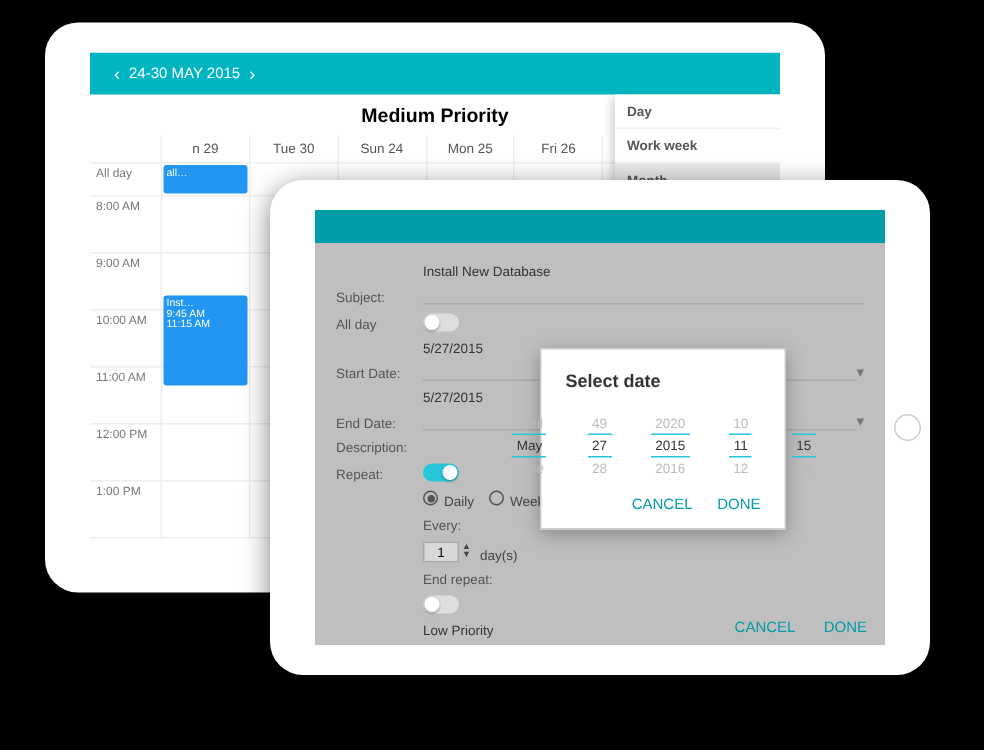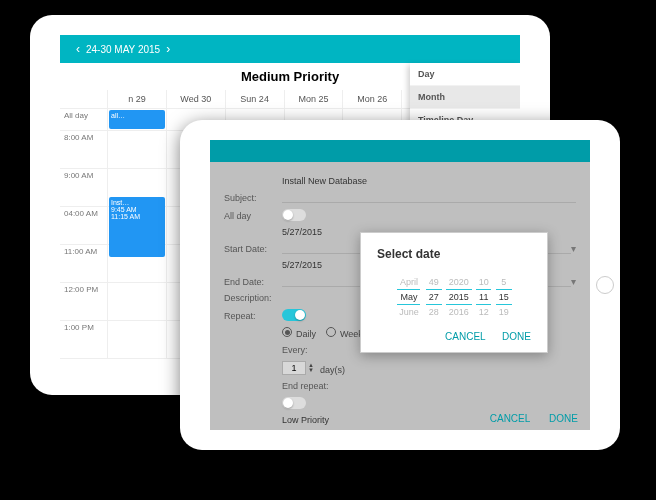--- a/index.html
+++ b/index.html
@@ -41,23 +41,23 @@
   .toggle.on .knob { left: 13px; }
   .radio { width: 10px; height: 10px; border: 1px solid #555; border-radius: 50%; display: inline-block; margin-right: 4px; position: relative; }
   .radio.sel::after { content: ''; width: 5px; height: 5px; background: #555; border-radius: 50%; position: absolute; top: 1.5px; left: 1.5px; }
   .spinner { display: inline-flex; align-items: center; }
   .spinner input { width: 24px; border: 1px solid #aaa; background: #d8d8d8; text-align: center; font-size: 9px; padding: 1px; }
   .spinner .arrows { display: flex; flex-direction: column; font-size: 6px; line-height: 5px; margin-left: 2px; cursor: pointer; }
   .footer { position: absolute; bottom: 6px; right: 12px; font-size: 10px; }
   .footer span { color: #009ca8; margin-left: 16px; cursor: pointer; font-weight: 500; }
 
   
-  .dpop { position: absolute; top: 70px; left: 150px; width: 188px; background: #fff; border: 1px solid #ccc; box-shadow: 0 3px 12px rgba(0,0,0,.3); padding: 14px 16px 10px; font-size: 11px; }
+  .dpop { position: absolute; top: 70px; left: 150px; width: 164px; background: #fff; border: 1px solid #ccc; box-shadow: 0 3px 12px rgba(0,0,0,.3); padding: 14px 16px 10px; font-size: 11px; }
   .dpop .dtitle { font-weight: bold; font-size: 12px; margin-bottom: 14px; color: #333; }
-  .wheels { display: flex; gap: 4px; justify-content: center; margin-bottom: 12px; }
+  .wheels { display: flex; gap: 26px; justify-content: center; margin-bottom: 12px; }
   .wheel { display: flex; flex-direction: column; align-items: center; font-size: 9px; color: #bbb; }
   .wheel .w { padding: 2px 3px; }
   .wheel .wsel { color: #333; border-top: 1px solid #26c6da; border-bottom: 1px solid #26c6da; }
   .dpop .dfoot { text-align: right; font-size: 10px; }
   .dpop .dfoot span { color: #009ca8; margin-left: 14px; cursor: pointer; }
 </style>
 </head>
 <body>
 
 <div class="tablet t1">
@@ -65,24 +65,24 @@
   <div class="tablet-inner">
     <div class="topbar">
       <span class="chev">‹</span>
       <span>24-30 MAY 2015</span>
       <span class="chev">›</span>
     </div>
     <div class="title">Medium Priority</div>
     <div class="grid">
       <div class="hcell"></div>
       <div class="hcell">n 29</div>
-      <div class="hcell">Wed 30</div>
+      <div class="hcell">Tue 30</div>
       <div class="hcell">Sun 24</div>
       <div class="hcell">Mon 25</div>
-      <div class="hcell">Mon 26</div>
+      <div class="hcell">Fri 26</div>
       <div class="hcell">Wed 27</div>
       <div class="hcell">Thu 28</div>
 
       <div class="timecol" style="height:22px">All day</div>
       <div class="cell" style="height:22px">
           <div class="ev ev-blue" style="top:1px;bottom:1px">all…</div>
         </div>
       <div class="cell" style="height:22px"></div>
       <div class="cell" style="height:22px"></div>
       <div class="cell" style="height:22px"></div>
@@ -109,21 +109,21 @@
 
       <div class="timecol">9:00 AM</div>
       <div class="cell"></div>
       <div class="cell"></div>
       <div class="cell"></div>
       <div class="cell"></div>
       <div class="cell"></div>
       <div class="cell"></div>
       <div class="cell"></div>
 
-      <div class="timecol">04:00 AM</div>
+      <div class="timecol">10:00 AM</div>
       <div class="cell">
         <div class="ev ev-blue" style="top:-10px;height:60px">
           <div>Inst…</div>
           <div>9:45 AM</div>
           <div>11:15 AM</div>
         </div>
       </div>
       <div class="cell"></div>
       <div class="cell"></div>
       <div class="cell"></div>
@@ -154,20 +154,21 @@
         <div class="cell"></div>
         <div class="cell"></div>
         <div class="cell"></div>
         <div class="cell"></div>
         <div class="cell"></div>
         <div class="cell"></div>
     </div>
 
     <div class="viewmenu">
       <div class="vitem">Day</div>
+      <div class="vitem">Work week</div>
       <div class="vitem sel">Month</div>
       <div class="vitem">Timeline Day</div>
       <div class="vitem">Timeline Work week</div>
       <div class="vitem">Timeline Week</div>
     </div>
   </div>
 </div>
 
 <div class="tablet t2">
   <div class="home-btn"></div>

